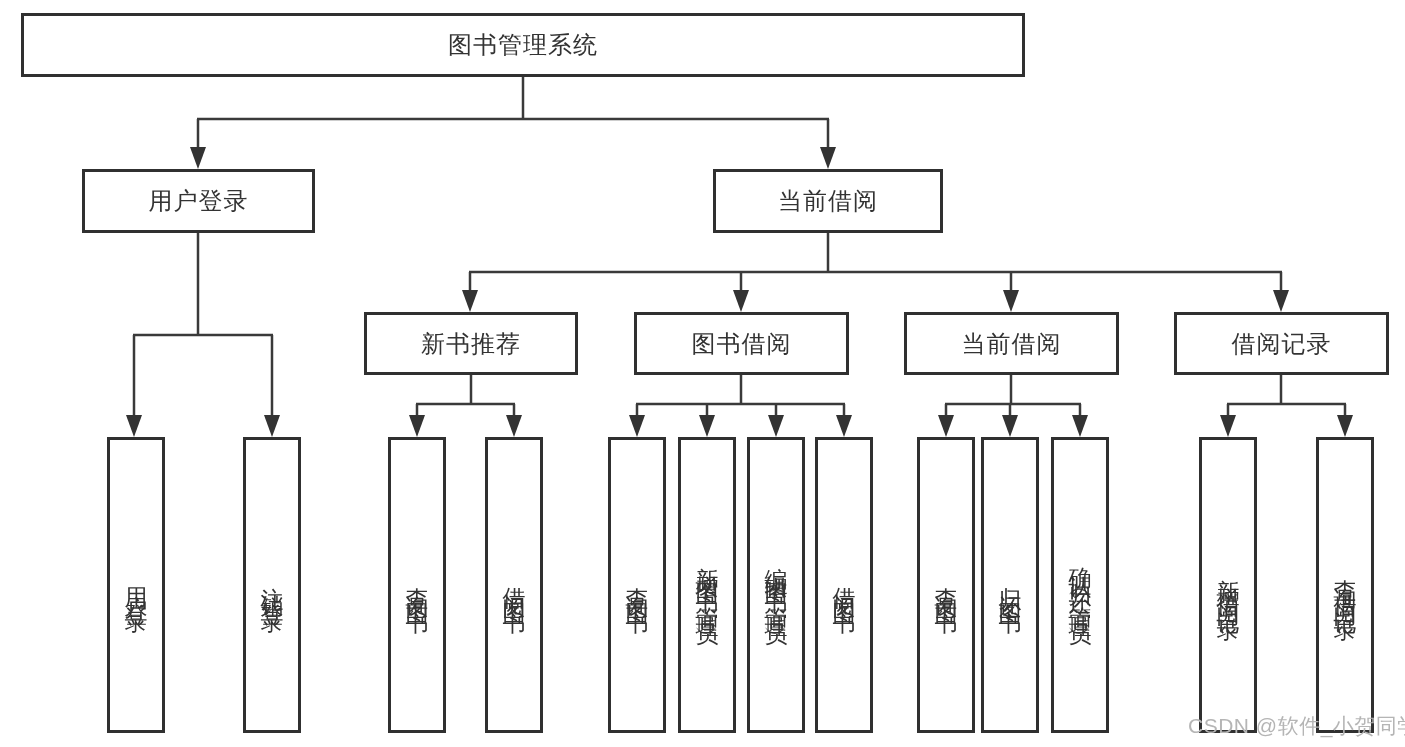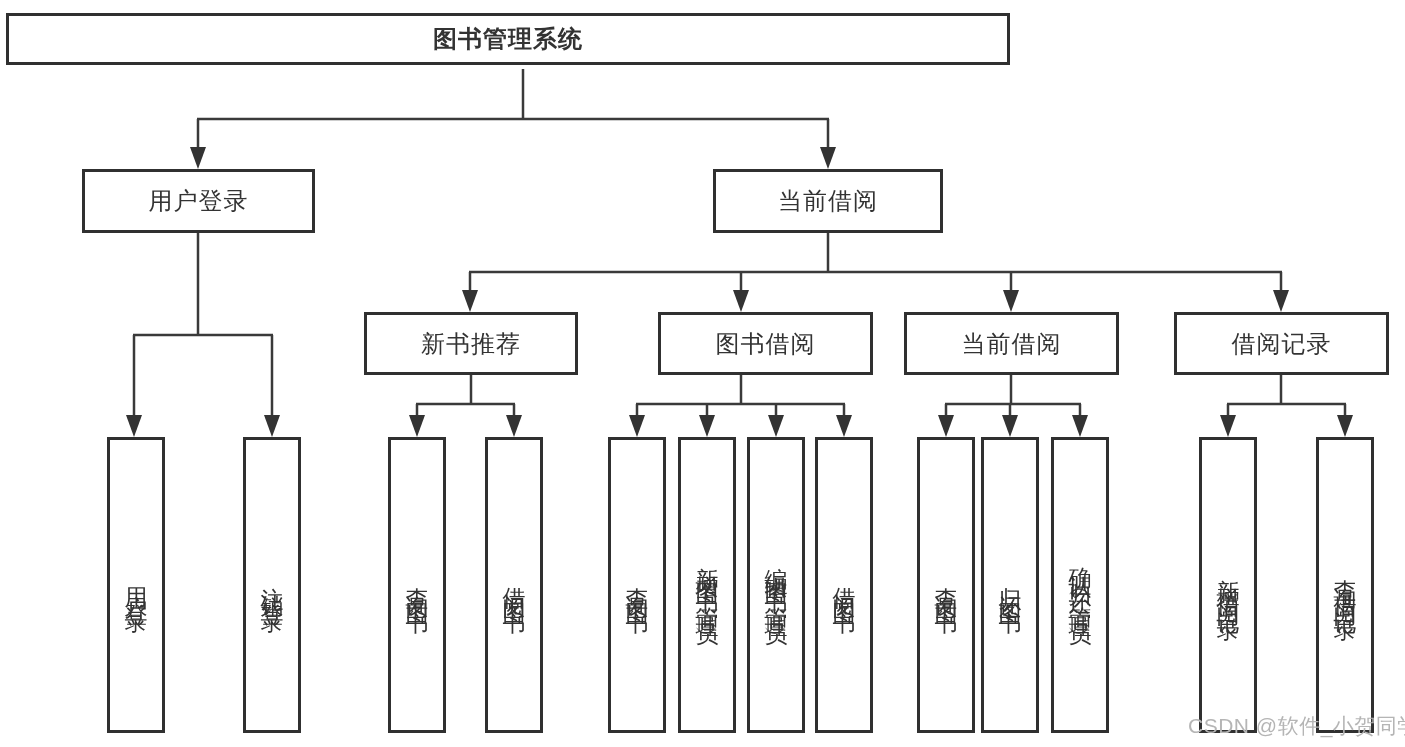--- a/index.html
+++ b/index.html
@@ -24,26 +24,26 @@
     border: 3px solid #303030;
     display: flex;
     align-items: center;
     justify-content: center;
     font-size: 24px;
     color: #333333;
     letter-spacing: 1px;
     z-index: 2;
     white-space: nowrap;
   }
-  .root   { left: 6px;   top: 13px;  width: 1004px; height: 52px; font-weight: bold; }
+  .root   { left: 21px;   top: 13px;  width: 1004px; height: 64px; }
   .n-user { left: 82px;   top: 169px; width: 233px;  height: 64px; }
   .n-mgmt { left: 713px;  top: 169px; width: 230px;  height: 64px; }
   .lvl3   { top: 312px; height: 63px; text-align: center; }
   .n-newbook { left: 364px;  width: 214px; }
-  .n-borrow  { left: 634px;  width: 215px; margin-left: 24px; }
+  .n-borrow  { left: 634px;  width: 215px; }
   .n-current { left: 904px;  width: 215px; }
   .n-record  { left: 1174px; width: 215px; }
   .leaf {
     position: absolute;
     box-sizing: border-box;
     top: 437px;
     width: 58px;
     height: 296px;
     background: #ffffff;
     border: 3px solid #303030;

